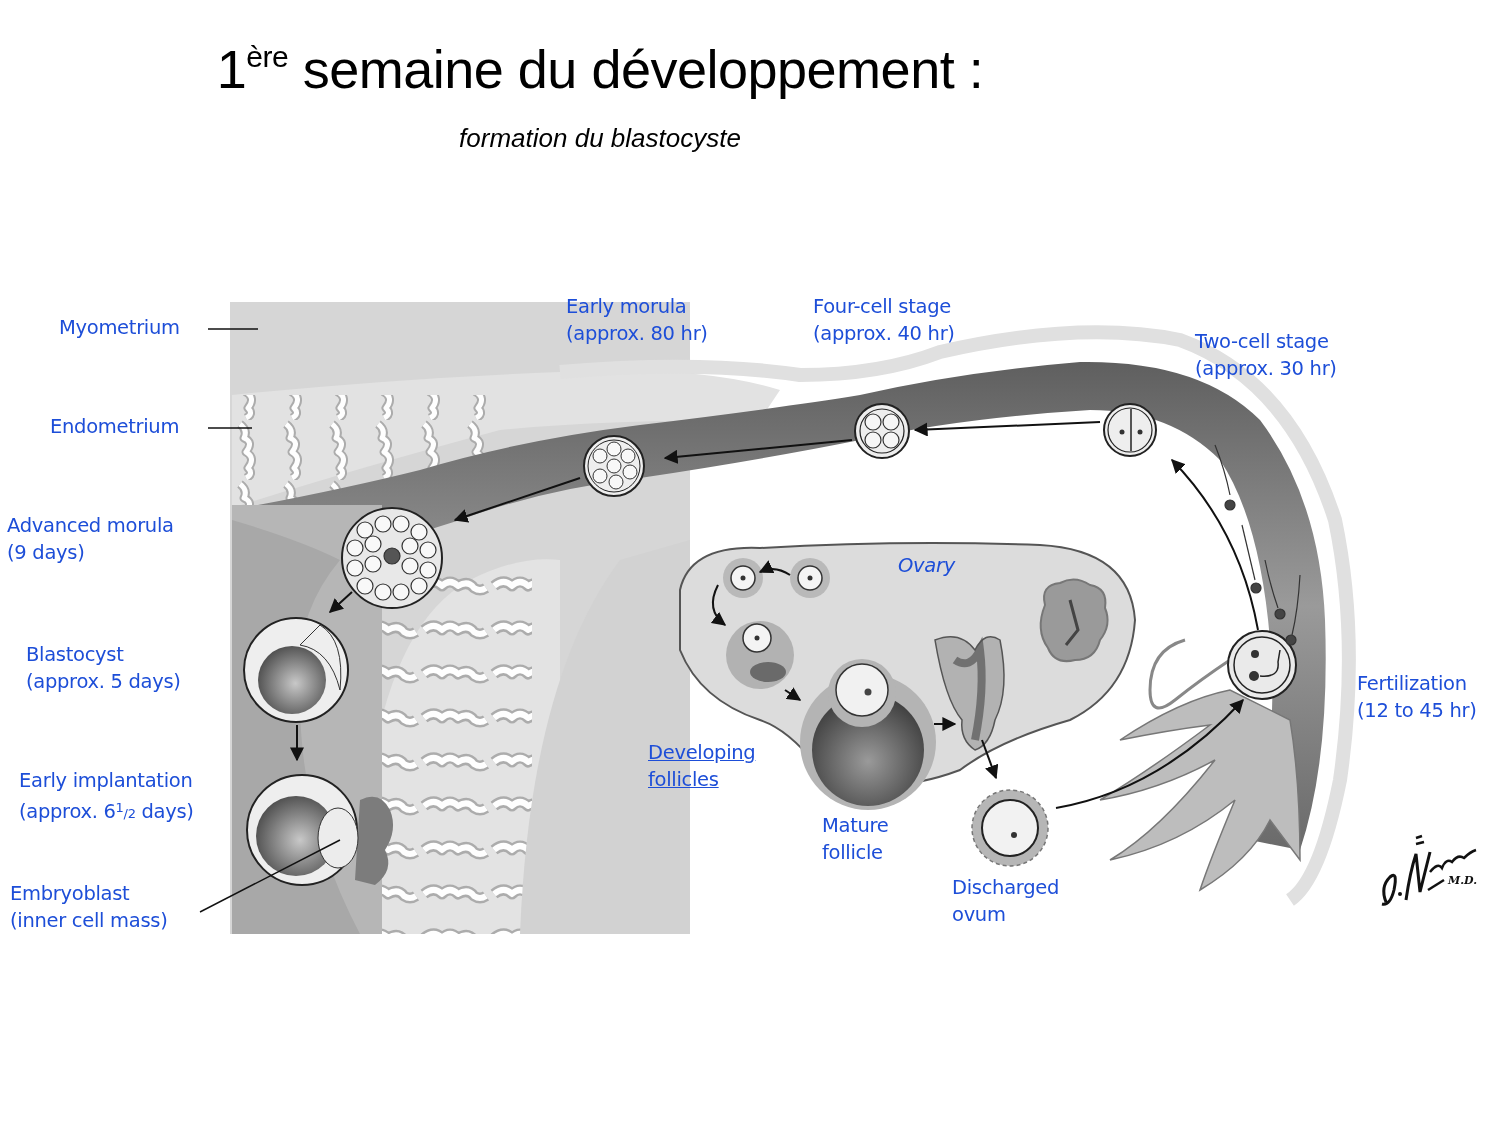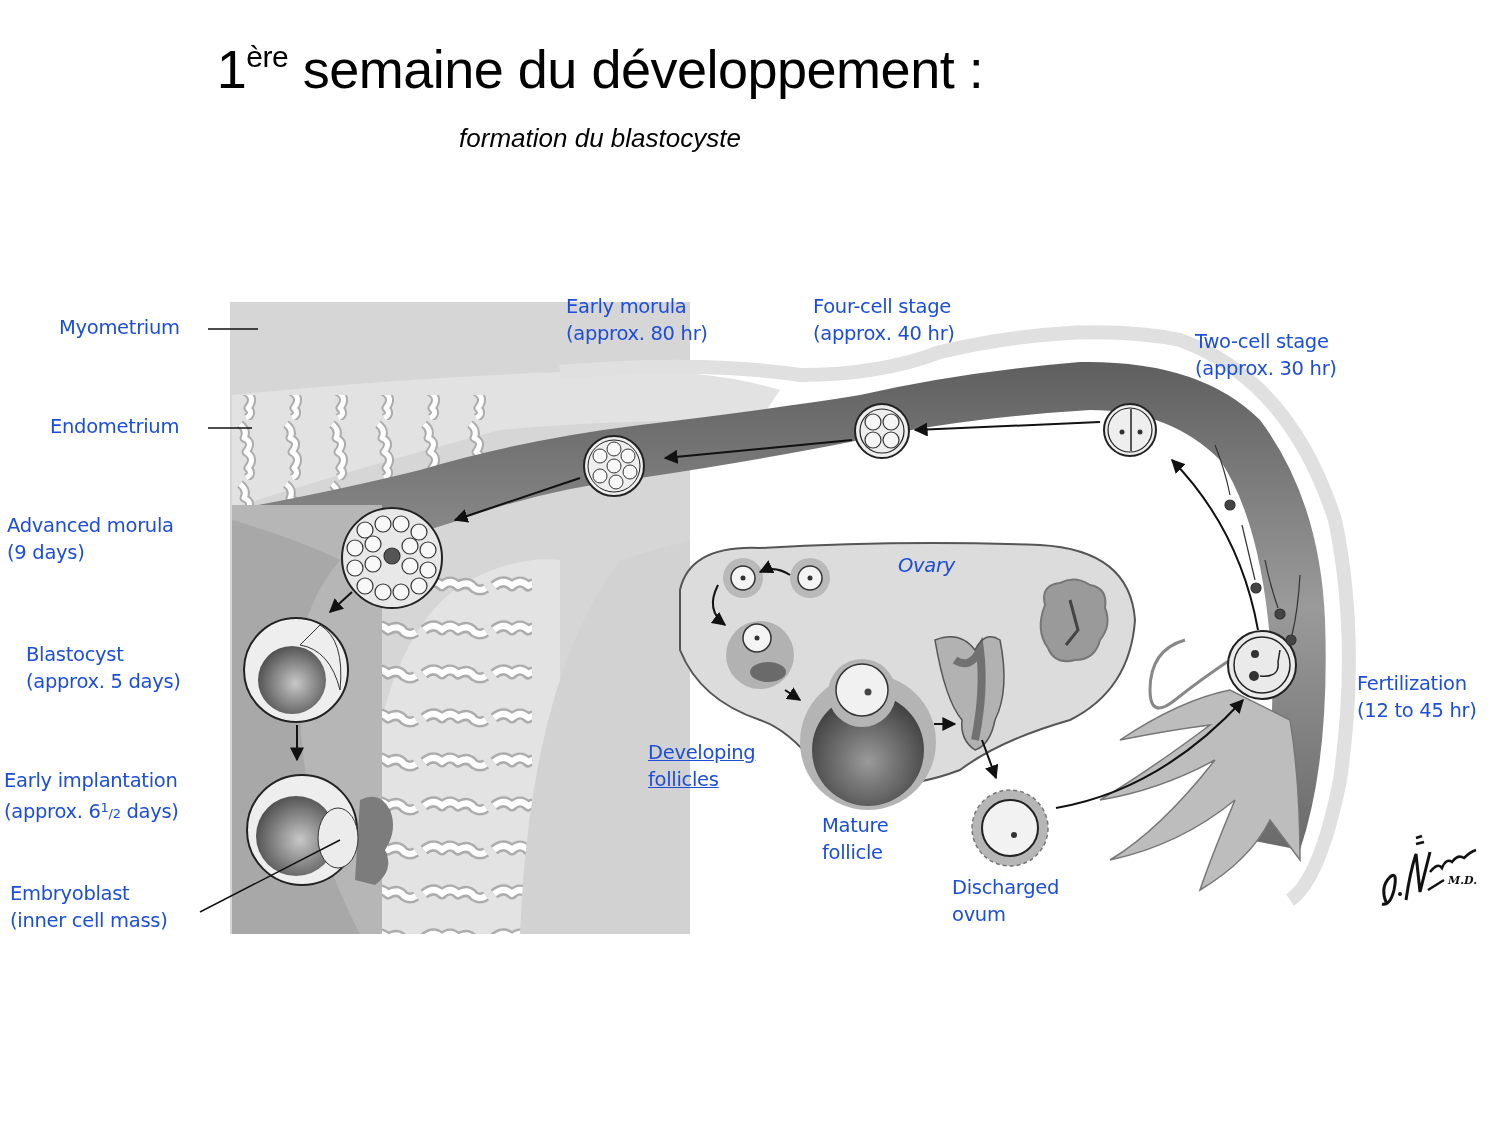--- a/index.html
+++ b/index.html
@@ -231,21 +231,21 @@
 <div class="lbl" style="left:59px;top:314px;">Myometrium</div>
 <div class="lbl" style="left:50px;top:413px;">Endometrium</div>
 <div class="lbl" style="left:7px;top:512px;">
   <span class="l2">Advanced morula</span>
   <span class="l2">(9 days)</span>
 </div>
 <div class="lbl" style="left:26px;top:641px;">
   <span class="l2">Blastocyst</span>
   <span class="l2">(approx. 5 days)</span>
 </div>
-<div class="lbl" style="left:4px;top:767px;">
+<div class="lbl" style="left:19px;top:767px;">
   <span class="l2" style="padding-left:0">Early implantation</span>
   <span class="l2"><span>(approx. 6</span><span class="frac">1</span><span class="frac2">/2</span><span> days)</span></span>
 </div>
 <div class="lbl" style="left:10px;top:880px;">
   <span class="l2">Embryoblast</span>
   <span class="l2">(inner cell mass)</span>
 </div>
 <div class="lbl" style="left:566px;top:293px;">
   <span class="l2">Early morula</span>
   <span class="l2">(approx. 80 hr)</span>

